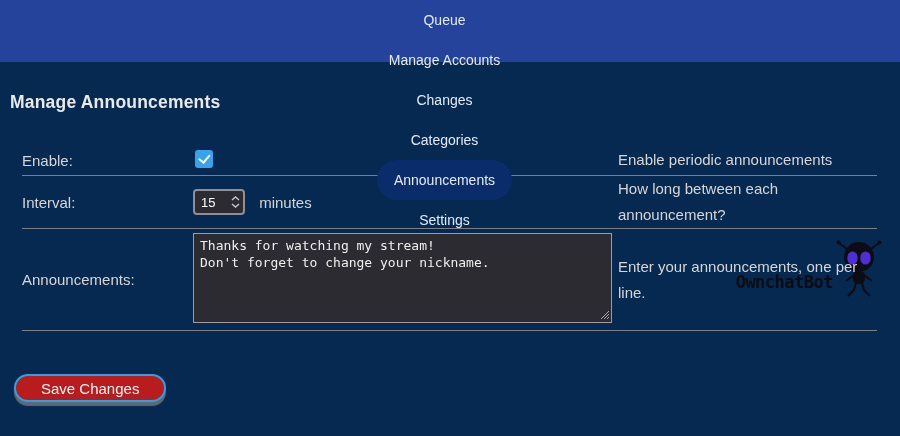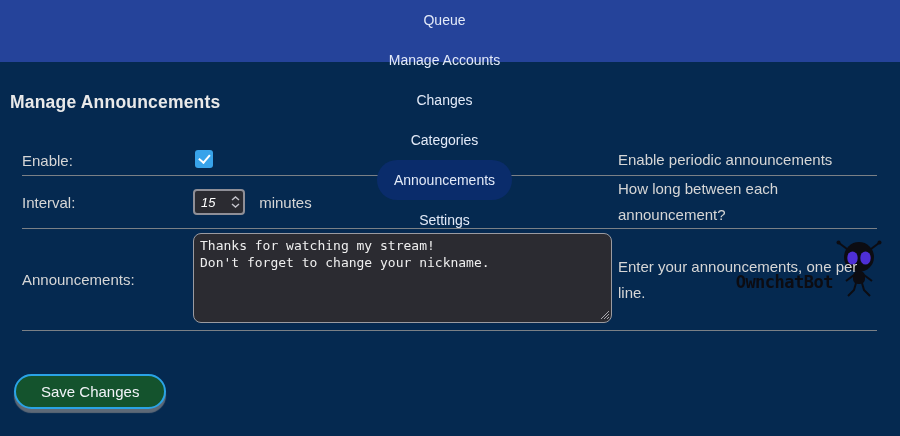--- a/index.html
+++ b/index.html
@@ -64,46 +64,45 @@
     transform: rotate(40deg);
   }
 
   
   .numwrap { position: relative; display: inline-block; vertical-align: middle; }
   .num {
     width: 52px; height: 26px;
     background: #2b2b31; border: 2px solid #8f8f97; border-radius: 4px;
     color: #ffffff; font-size: 13px; padding: 0 17px 0 6px;
     font-family: "Liberation Sans", sans-serif;
-    font-style: italic;
   }
   .num::-webkit-outer-spin-button, .num::-webkit-inner-spin-button { -webkit-appearance: none; margin: 0; }
   .spin {
     position: absolute; right: 5px; top: 0; height: 26px;
     display: flex; flex-direction: column; justify-content: center; gap: 2px;
     cursor: pointer;
   }
   .suffix { margin-left: 10px; vertical-align: middle; }
 
   
   .textarea-wrap { position: relative; display: inline-block; line-height: 0; }
   .ann-textarea {
     width: 419px; height: 90px;
-    background: #2b2b31; border: 1px solid #9b9ba1; border-radius: 8px;
+    background: #2b2b31; border: 1px solid #9b9ba1; border-radius: 0;
     color: #efefef; font-family: "DejaVu Sans Mono", monospace;
     font-size: 13px; line-height: 17px; padding: 3px 6px;
     resize: none;
   }
   .grip { position: absolute; right: 2px; bottom: 3px; pointer-events: none; }
 
   
   .save-btn {
-    margin: 43px 0 0 14px; height: 35px; padding: 0 25px;
+    margin: 43px 0 0 14px; height: 28px; padding: 0 25px;
     border-radius: 18px; border: 2px solid #2aa3e6;
-    background: #14532d; color: #f2f4f8; font-size: 15px;
+    background: #b91c1c; color: #f2f4f8; font-size: 15px;
     font-family: "Liberation Sans", sans-serif; cursor: pointer;
     box-shadow: 0 4px 1px rgba(99, 109, 121, 0.95);
   }
 </style>
 </head>
 <body>
 
 
 
 <div class="navbar">

